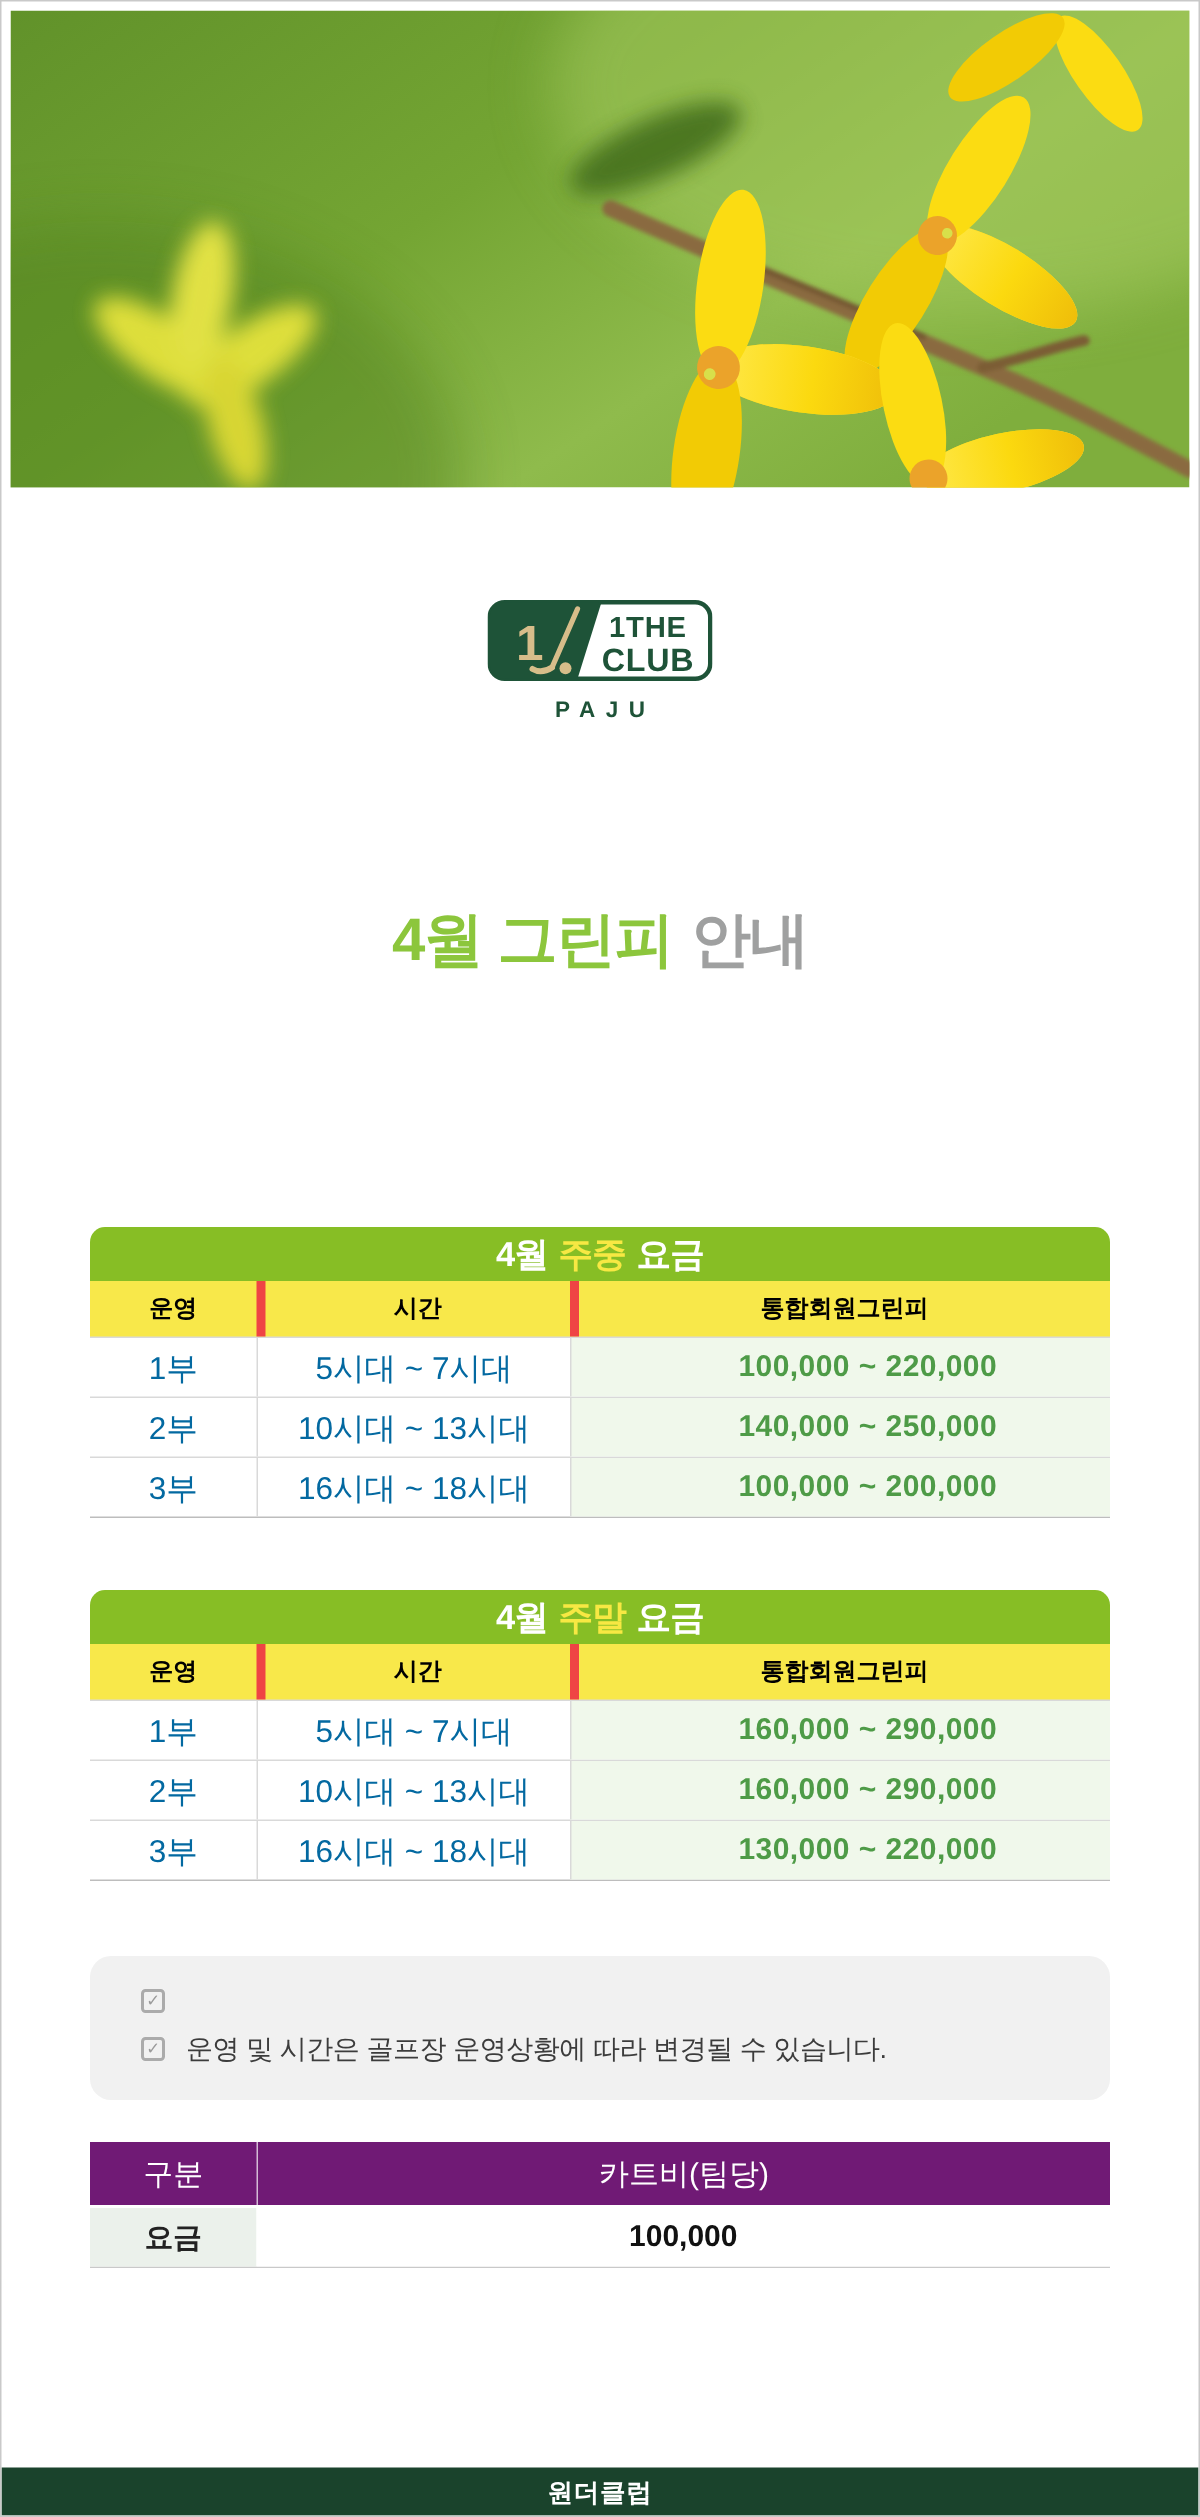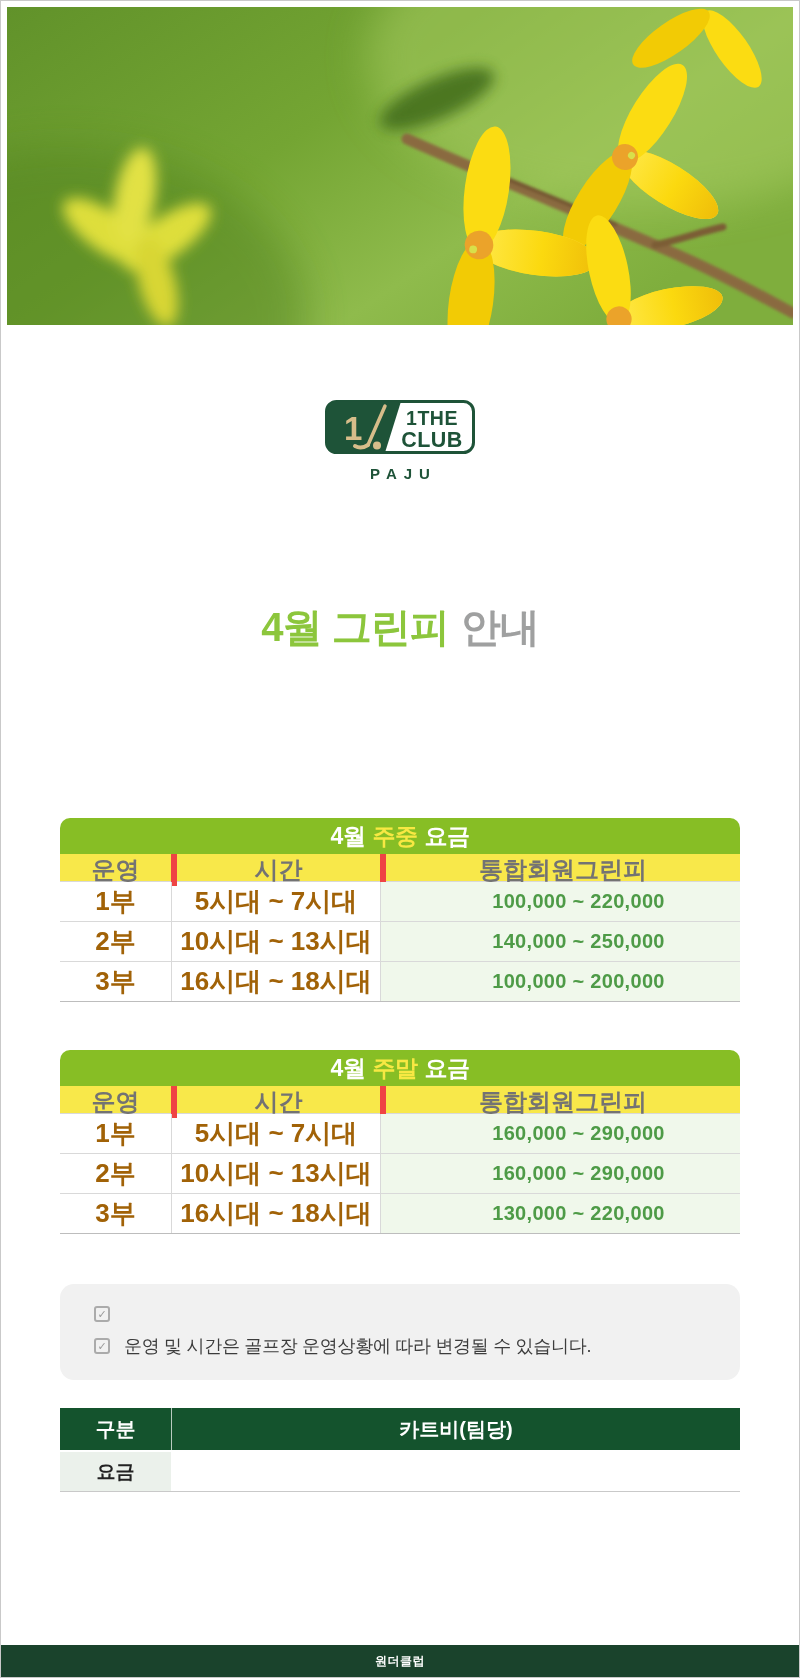--- a/index.html
+++ b/index.html
@@ -35,63 +35,63 @@
   .fee-table.first { margin-top:165px; }
   .fee-table.second { margin-top:48px; }
   .fee-head {
     height:36px; background:#87BE25; border-radius:10px 10px 0 0;
     display:flex; align-items:center; justify-content:center;
     color:#ffffff; font-size:23px; font-weight:bold; letter-spacing:-0.5px;
   }
   .fee-head .yellow { color:#F7E843; margin:0 7px; }
   .grid-row { display:grid; grid-template-columns:111px 209px 1fr; }
   .cols-row {
-    background:#F8E84A; height:28px; border-bottom:1px solid #D9D9D9;
-    font-weight:bold; font-size:24px; color:#737373;
+    background:#F8E84A; height:38px; border-bottom:1px solid #D9D9D9;
+    font-weight:bold; font-size:16px; color:#000000;
   }
   .cols-row .cell { border-left:6px solid #ef4444; }
   .cols-row .cell:first-child { border-left:none; }
   .data-row { height:40px; border-bottom:1px solid #D9D9D9; background:#ffffff; }
   .data-row:last-child { border-bottom:1px solid #BDBDBD;text-align:center; }
   .cell { display:flex; align-items:center; justify-content:center; }
-  .data-row .cell { font-size:26px; color:#a16207; font-weight:700; border-left:1px solid #D9D9D9; }
+  .data-row .cell { font-size:21px; color:#0369a1; font-weight:400; border-left:1px solid #D9D9D9; }
   .data-row .cell:first-child { border-left:none; }
   .data-row .cell.price { background:#F0F8EB; color:#4E9B47; font-weight:bold;
                           font-size:20px; letter-spacing:0.3px;padding-left:36px; }
 
   
   .notice-box {
     width:680px; margin-top:50px; background:#F1F1F1; border-radius:14px;
     padding:22px 34px; display:flex; flex-direction:column; gap:12px; flex:0 0 auto;
   }
   .notice-line { display:flex; align-items:center; gap:14px; font-size:18px;
                  color:#3C3C3C; font-weight:500; line-height:24px; letter-spacing:-0.3px; }
   .checkbox {
     width:16px; height:16px; border:2px solid #ABABAB; border-radius:3px;
     display:inline-flex; align-items:center; justify-content:center;
     color:#9A9A9A; font-size:11px; font-weight:bold; flex:0 0 auto; background:#F1F1F1;
   }
 
   
   .cart-table { width:680px; margin-top:28px; flex:0 0 auto; }
   .cart-head { display:grid; grid-template-columns:111px 1fr; height:44px;
-               background:#14532d; color:#ffffff; font-size:20px; font-weight:bold;
+               background:#701a75; color:#ffffff; font-size:20px; font-weight:normal;
                border-bottom:2px solid #ffffff; }
   .cart-head .cell { border-left:1px solid rgba(255,255,255,0.7); }
   .cart-head .cell:first-child { border-left:none; }
   .cart-row { display:grid; grid-template-columns:111px 1fr; height:40px;
               border-bottom:1px solid #C9C9C9; }
   .cart-row .label { background:#EBF1EB; font-size:19px; font-weight:bold; color:#222222; }
   .cart-row .value { background:#ffffff; font-size:20px; font-weight:bold; color:#111111; }
 
   
   .footer-bar {
     margin-top:auto; width:100%; height:32px; background:#1A432C;
     display:flex; align-items:center; justify-content:center;
-    color:#ffffff; font-size:12px; font-weight:bold; letter-spacing:0.5px;
+    color:#ffffff; font-size:17px; font-weight:bold; letter-spacing:0.5px;
   }
 </style>
 </head>
 <body>
 
 <div class="page">
 
   <div class="hero">
     <svg viewBox="0 0 786 318" preserveAspectRatio="none">
       <defs>
@@ -251,20 +251,21 @@
     </div>
   </div>
 
   <div class="cart-table">
     <div class="cart-head">
       <div class="cell">구분</div>
       <div class="cell">카트비(팀당)</div>
     </div>
     <div class="cart-row">
       <div class="cell label">요금</div>
+      <div class="cell value">100,000</div>
     </div>
   </div>
 
   <div class="footer-bar">
     <span>원더클럽</span>
   </div>
 
 </div>
 
 </body></html>

